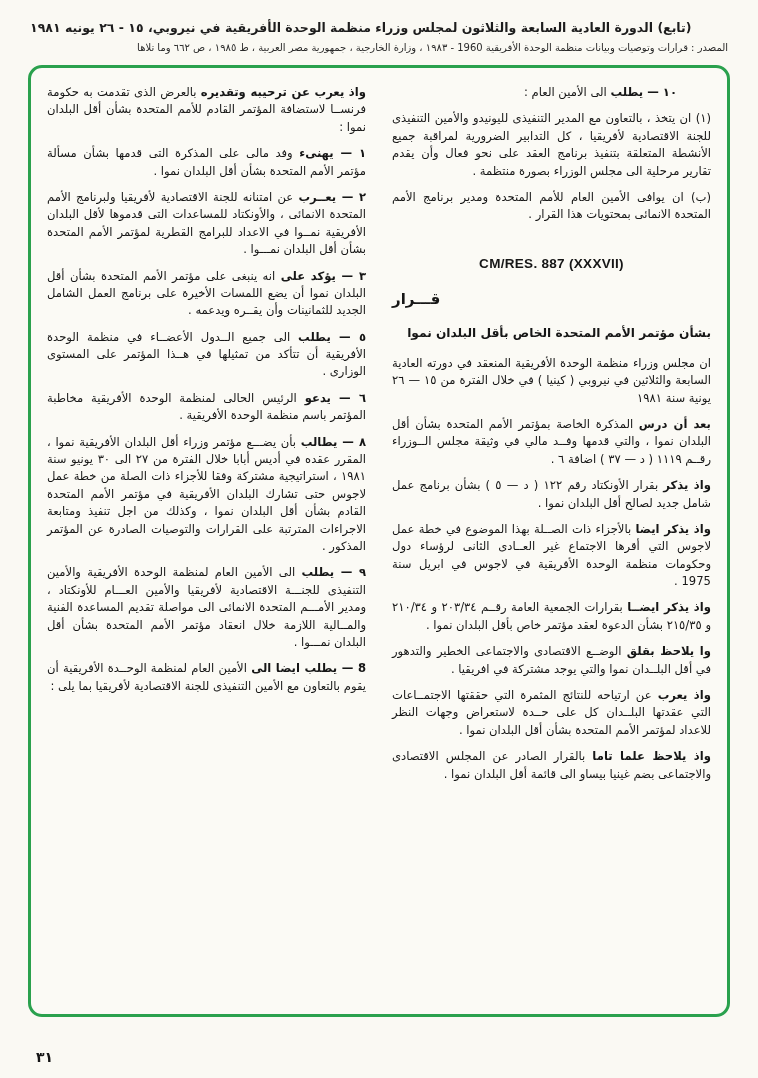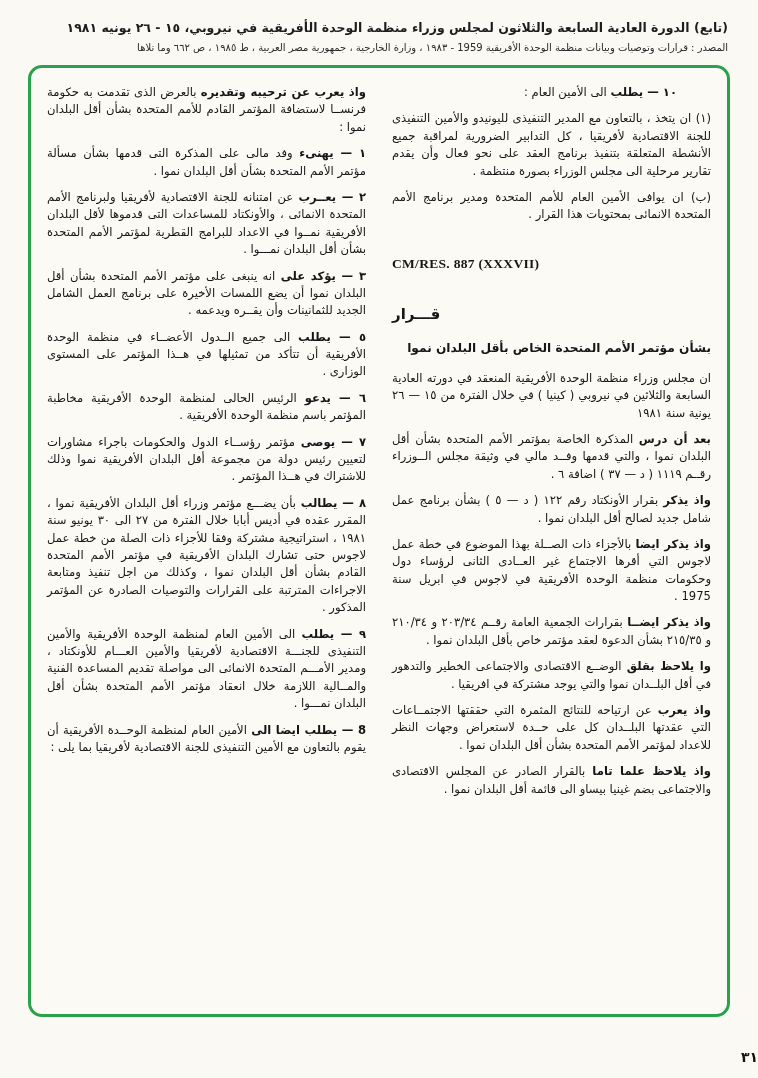--- a/index.html
+++ b/index.html
@@ -13,21 +13,21 @@
     width:758px; height:1078px;
     background:#faf9f3;
     overflow:hidden;
   }
   .page-header {
     direction:rtl;
     padding:20px 30px 0 30px;
     color:#1d1d1d;
   }
   .hdr-title {
-    text-align:right;
+    text-align:left;
     font-size:12.5px;
     font-weight:bold;
     letter-spacing:0.2px;
   }
   .hdr-source {
     margin-top:7px;
     text-align:right;
     font-size:10px;
     color:#2a2a2a;
   }
@@ -53,61 +53,62 @@
     text-align:justify;
     font-size:11.6px;
     line-height:1.5;
     color:#161616;
   }
   .para { margin-bottom:9px; }
   .para.indent { padding-right:34px; }
   .lead { font-weight:bold; }
   .res-code {
     direction:ltr;
-    text-align:left;
-    font-family:Liberation Serif, serif;
+    text-align:center;
+    font-family:Liberation Sans, sans-serif;
     font-weight:bold;
     font-size:13.5px;
-    margin:30px 0 29px 0;
+    margin:30px 0 14px 0;
     letter-spacing:0.3px;
   }
   .res-title {
     text-align:left;
     font-weight:bold;
     font-size:15px;
     margin:0 0 14px 0;
     letter-spacing:1px;
   }
   .res-subject {
     font-weight:bold;
     font-size:12.2px;
     margin-bottom:12px;
     text-align:right;
     margin-top:7px;
   }
   .page-footer {
     position:absolute;
     bottom:12px; left:0;
     width:100%;
-    text-align:right;
+    text-align:left;
+    padding-left:36px;
   }
   .page-num {
     font-size:14px;
     font-weight:bold;
     color:#141414;
   }
 </style>
 </head>
 <body>
 
 <div class="page">
 
   <header class="page-header">
     <div class="hdr-title">(تابع) الدورة العادية السابعة والثلاثون لمجلس وزراء منظمة الوحدة الأفريقية في نيروبي، ١٥ - ٢٦ يونيه ١٩٨١</div>
-    <div class="hdr-source">المصدر : قرارات وتوصيات وبيانات منظمة الوحدة الأفريقية 1959 - ١٩٨٣ ، وزارة الخارجية ، جمهورية مصر العربية ، ط ١٩٨٥ ، ص ٦٦٢ وما تلاها</div>
+    <div class="hdr-source">المصدر : قرارات وتوصيات وبيانات منظمة الوحدة الأفريقية 1960 - ١٩٨٣ ، وزارة الخارجية ، جمهورية مصر العربية ، ط ١٩٨٥ ، ص ٦٦٢ وما تلاها</div>
   </header>
 
   <div class="content-box">
     <div class="columns">
 
       <section class="col">
 
         <p class="para indent">
           <span class="lead">١٠ — يطلب</span><span> الى الأمين العام :</span>
         </p>
@@ -163,23 +164,20 @@
         <p class="para">
           <span class="lead">٣ — يؤكد على</span><span> انه ينبغى على مؤتمر الأمم المتحدة بشأن أقل البلدان نموا أن يضع اللمسات الأخيرة على برنامج العمل الشامل الجديد للثمانينات وأن يقــره ويدعمه .</span>
         </p>
         <p class="para">
           <span class="lead">٥ — يطلب</span><span> الى جميع الــدول الأعضــاء في منظمة الوحدة الأفريقية أن تتأكد من تمثيلها في هــذا المؤتمر على المستوى الوزارى .</span>
         </p>
         <p class="para">
           <span class="lead">٦ — يدعو</span><span> الرئيس الحالى لمنظمة الوحدة الأفريقية مخاطبة المؤتمر باسم منظمة الوحدة الأفريقية .</span>
         </p>
         <p class="para">
-          <span class="lead">٧ — يوصى</span><span> مؤتمر رؤســاء الدول والحكومات باجراء مشاورات لتعيين رئيس دولة من مجموعة أقل البلدان الأفريقية نموا وذلك للاشتراك في هــذا المؤتمر .</span>
-        </p>
-        <p class="para">
           <span class="lead">٨ — يطالب</span><span> بأن يضـــع مؤتمر وزراء أقل البلدان الأفريقية نموا ، المقرر عقده في أديس أبابا خلال الفترة من ٢٧ الى ٣٠ يونيو سنة ١٩٨١ ، استراتيجية مشتركة وفقا للأجزاء ذات الصلة من خطة عمل لاجوس حتى تشارك البلدان الأفريقية في مؤتمر الأمم المتحدة القادم بشأن أقل البلدان نموا ، وكذلك من اجل تنفيذ ومتابعة الاجراءات المترتبة على القرارات والتوصيات الصادرة عن المؤتمر المذكور .</span>
         </p>
         <p class="para">
           <span class="lead">٩ — يطلب</span><span> الى الأمين العام لمنظمة الوحدة الأفريقية والأمين التنفيذى للجنـــة الاقتصادية لأفريقيا والأمين العـــام للأونكتاد ، ومدير الأمـــم المتحدة الانمائى الى مواصلة تقديم المساعدة الفنية والمــالية اللازمة خلال انعقاد مؤتمر الأمم المتحدة بشأن أقل البلدان نمـــوا .</span>
         </p>
         <p class="para">
           <span class="lead">8 — يطلب ايضا الى</span><span> الأمين العام لمنظمة الوحــدة الأفريقية أن يقوم بالتعاون مع الأمين التنفيذى للجنة الاقتصادية لأفريقيا بما يلى :</span>
         </p>
 
       </section>

